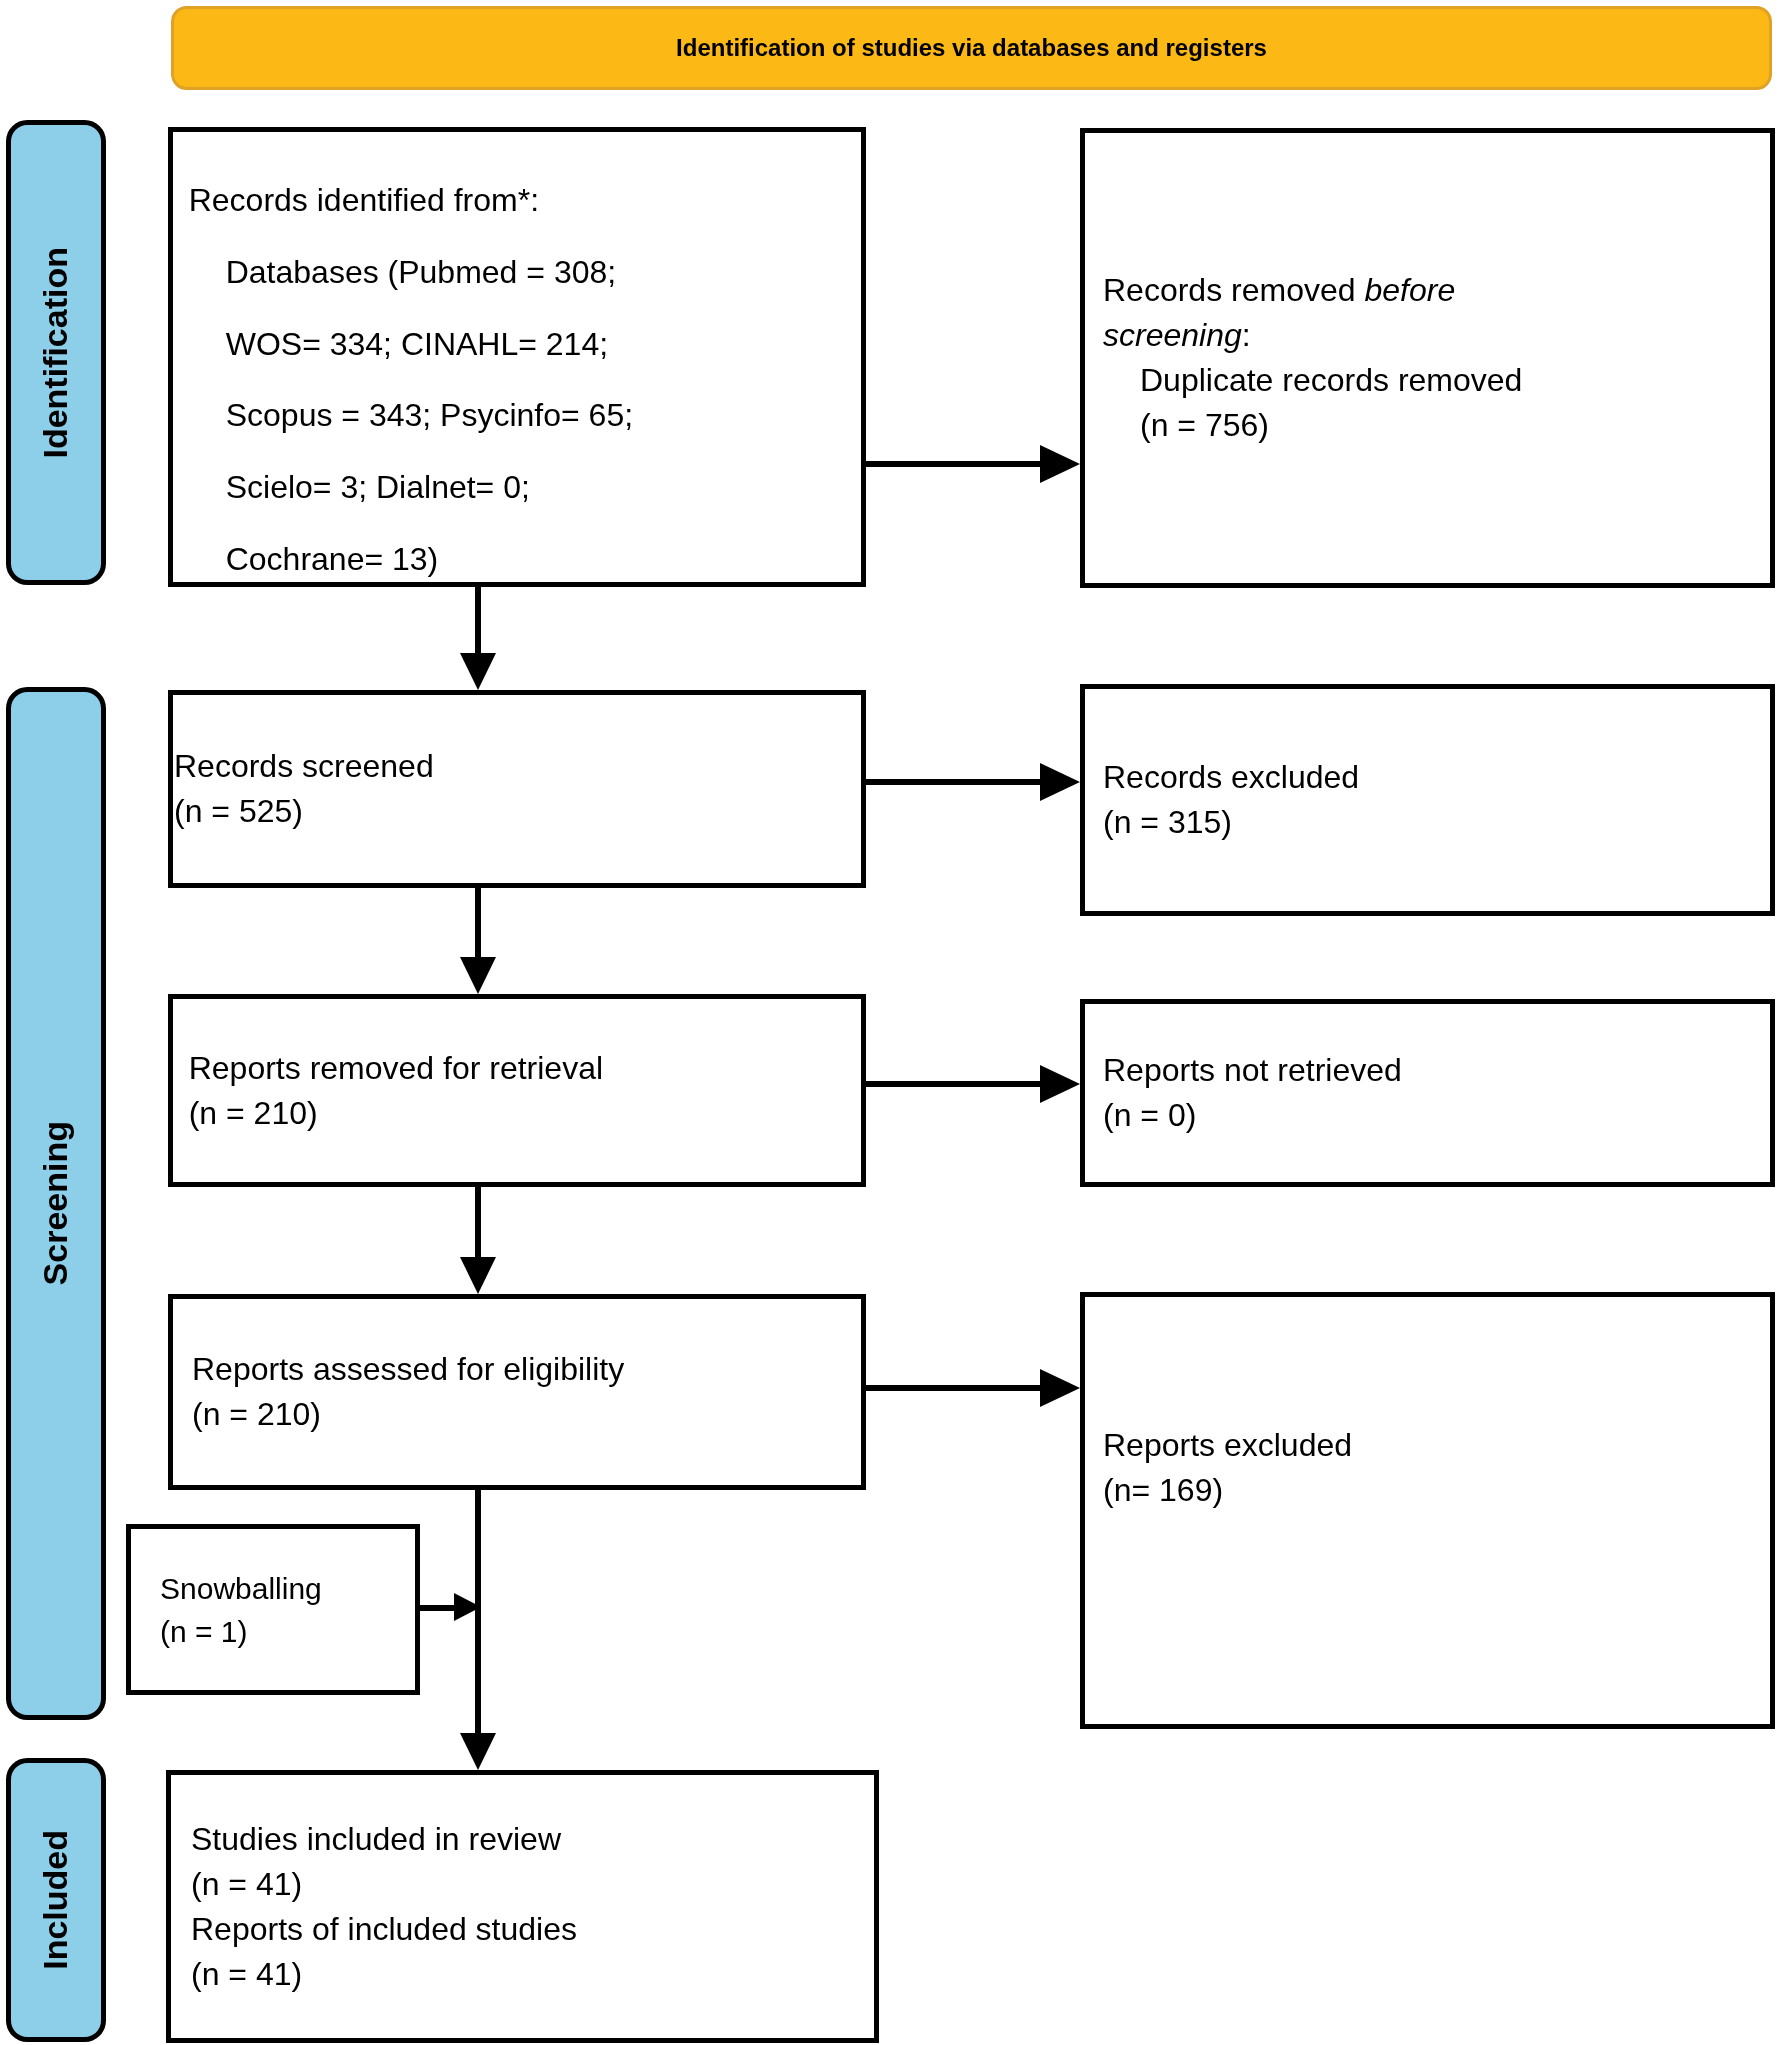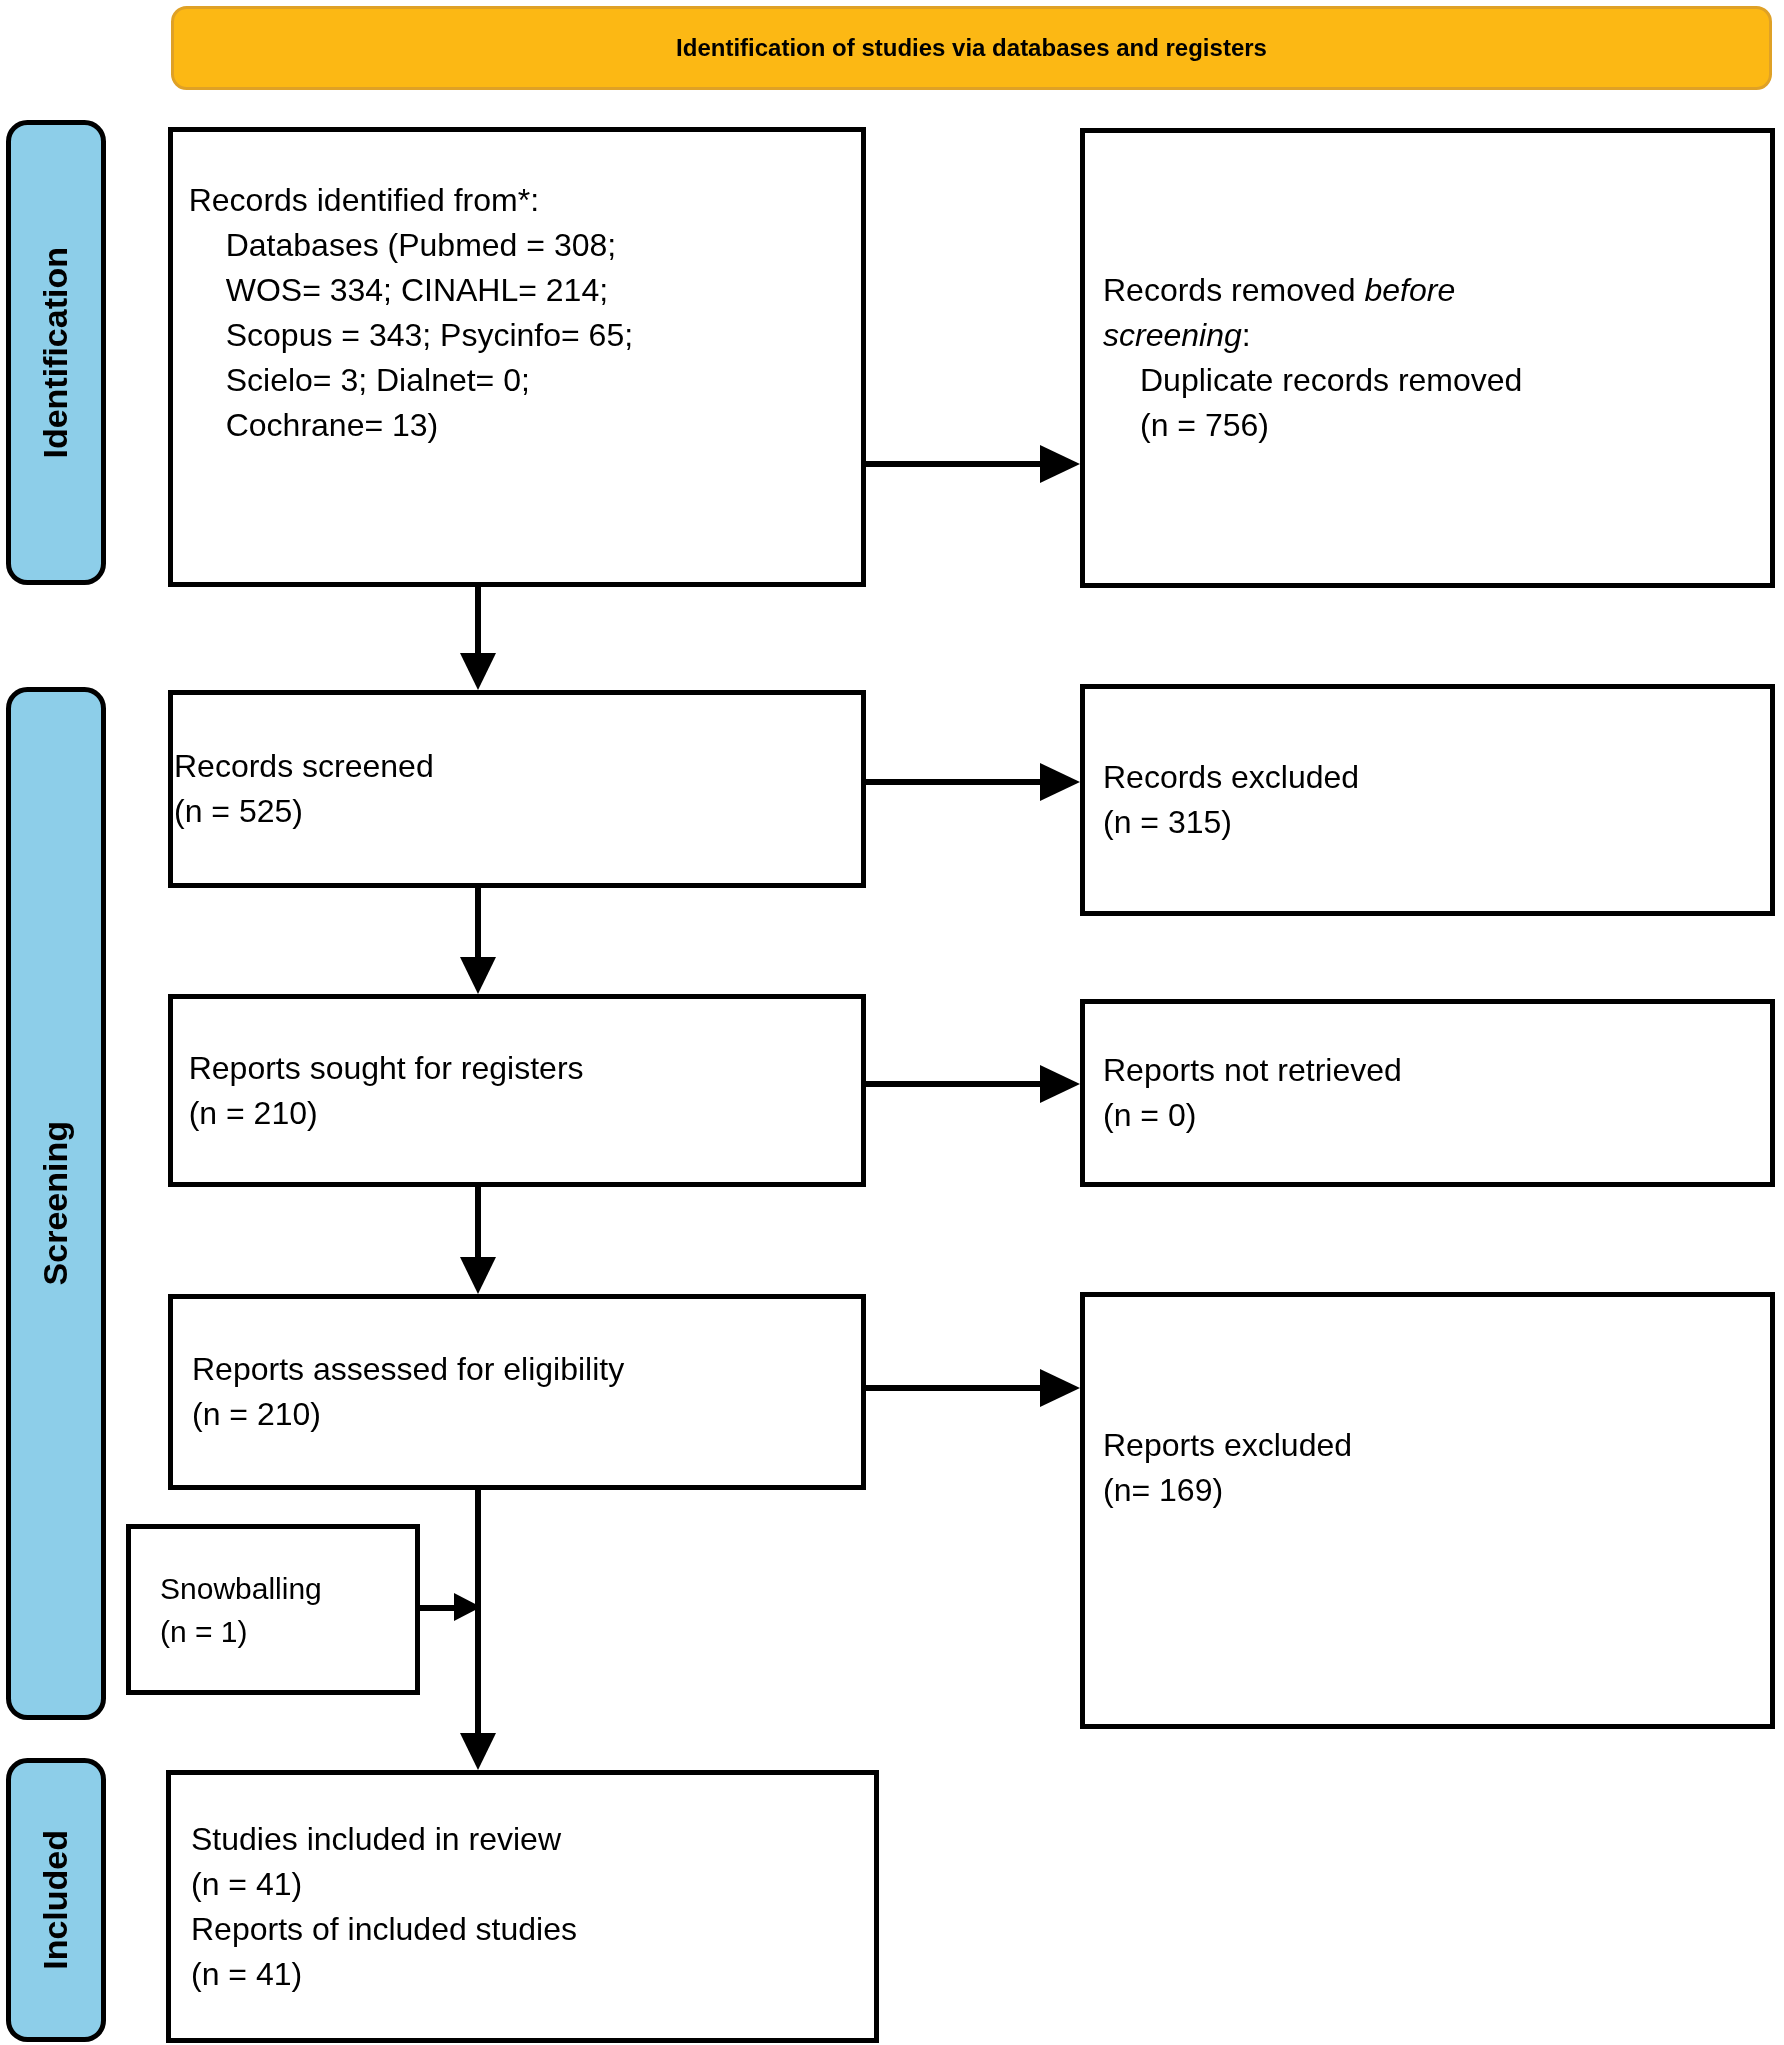--- a/index.html
+++ b/index.html
@@ -42,21 +42,21 @@
   .box {
     position: absolute; box-sizing: border-box;
     background: var(--box-bg, #ffffff);
     border: 5px solid #000;
     font-size: 32px; line-height: 45px;
     display: flex; flex-direction: column; justify-content: center;
   }
   .box .line { display: block; }
   .box .indent { margin-left: 37px; }
 
-  #box-records-identified { left: 168px; top: 127px; width: 698px; height: 460px; justify-content: flex-start; padding: 46px 21.4px 0 15.7px; }
+  #box-records-identified { left: 168px; top: 127px; width: 698px; height: 460px; justify-content: space-between; padding: 46px 21.4px 0 15.7px; }
   #box-records-removed   { left: 1080px; top: 128px; width: 695px; height: 460px; padding: 0 21.4px 0 18px; }
   #box-records-screened  { left: 168px; top: 690px; width: 698px; height: 198px; padding-left: 1px; }
   #box-records-excluded  { left: 1080px; top: 684px; width: 695px; height: 232px; padding-left: 18px; }
   #box-reports-sought    { left: 168px; top: 994px; width: 698px; height: 193px; padding-left: 15.7px; }
   #box-reports-not-retrieved { left: 1080px; top: 999px; width: 695px; height: 188px; padding-left: 18px; }
   #box-reports-assessed  { left: 168px; top: 1294px; width: 698px; height: 196px; padding-left: 19px; }
   #box-reports-excluded  { left: 1080px; top: 1292px; width: 695px; height: 437px; padding: 0 21.4px 86px 18px; }
   #box-snowballing       { left: 126px; top: 1524px; width: 294px; height: 171px; padding-left: 29px; font-size: 30px; line-height: 43px; }
   #box-studies-included  { left: 166px; top: 1770px; width: 713px; height: 273px; padding-left: 20px; }
 
@@ -131,21 +131,21 @@
   <div class="box" id="box-records-screened">
     <span class="line">Records screened</span>
     <span class="line">(n = 525)</span>
   </div>
   <div class="box" id="box-records-excluded">
     <span class="line">Records excluded</span>
     <span class="line">(n = 315)</span>
   </div>
 
   <div class="box" id="box-reports-sought">
-    <span class="line">Reports sought for registers</span>
+    <span class="line">Reports removed for retrieval</span>
     <span class="line">(n = 210)</span>
   </div>
   <div class="box" id="box-reports-not-retrieved">
     <span class="line">Reports not retrieved</span>
     <span class="line">(n = 0)</span>
   </div>
 
   <div class="box" id="box-reports-assessed">
     <span class="line">Reports assessed for eligibility</span>
     <span class="line">(n = 210)</span>

